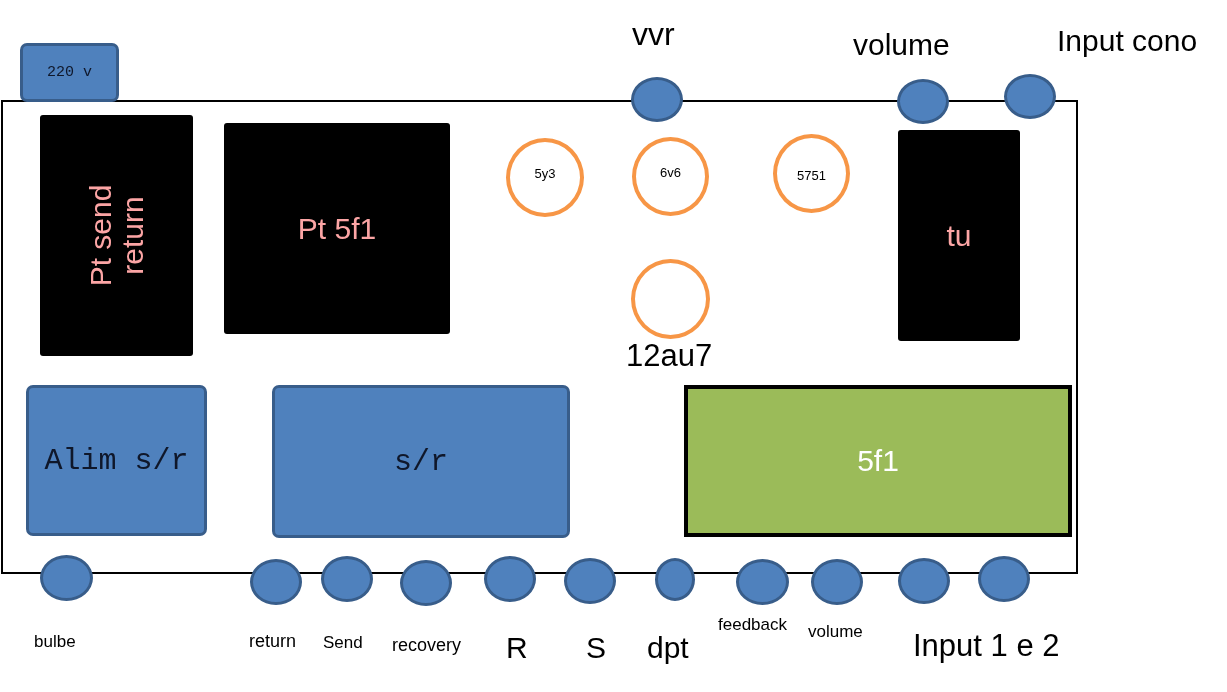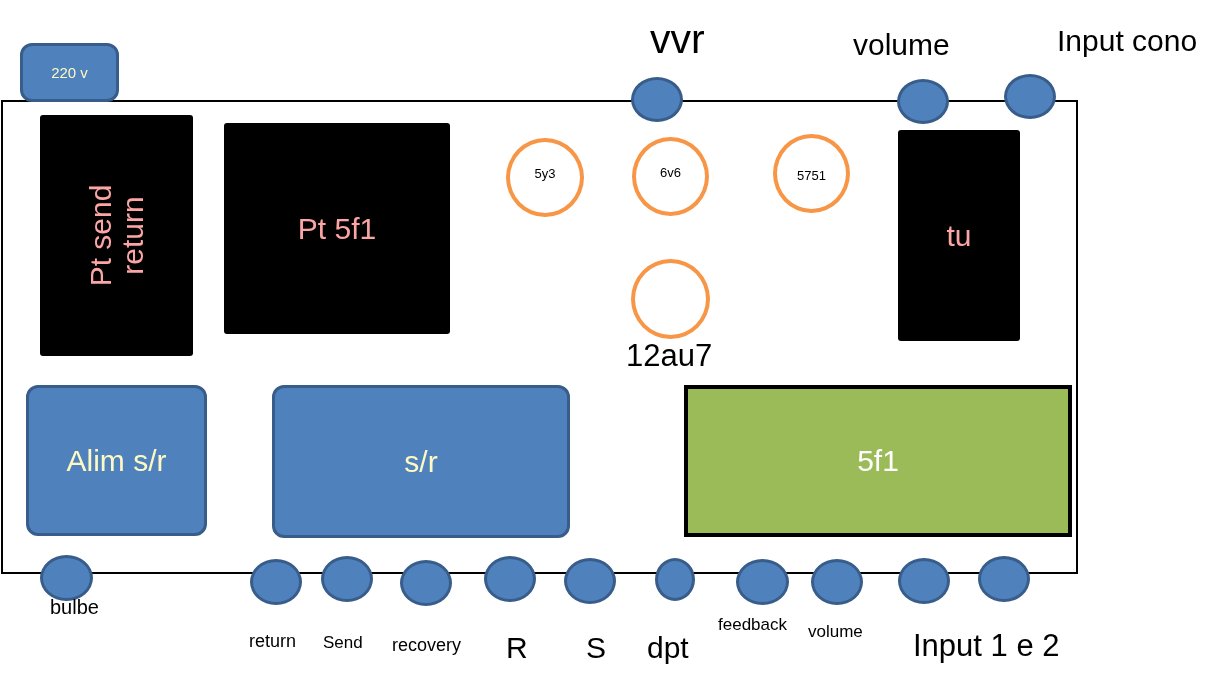--- a/index.html
+++ b/index.html
@@ -2,42 +2,42 @@
 <html><head>
 <meta charset="utf-8">
 <style>
   html, body { margin:0; padding:0; background:#ffffff; }
   body { width:1227px; height:692px; position:relative; overflow:hidden;
          font-family:"Liberation Sans", sans-serif; }
   .abs { position:absolute; }
   .chassis { position:absolute; left:1px; top:100px; width:1077px; height:474px;
              border:2px solid #000; box-sizing:border-box; }
   .blue-box { background:#4f81bd; border:3px solid #385d8a; box-sizing:border-box;
-              border-radius:12px; color:#fef9c3; display:flex; align-items:center;
-              justify-content:center; }
+              border-radius:7px; color:#0f172a; display:flex; align-items:center;
+              justify-content:center;font-family:Liberation Mono, monospace; }
   .black-box { background:#000; color:#fca5a5; display:flex; align-items:center;
                justify-content:center; border-radius:3px; }
   .green-box { background:#9bbb59; border:4px solid #000; box-sizing:border-box;
                color:#fff; display:flex; align-items:center; justify-content:center;margin-left:30px; }
   .tube { border:4px solid #f79646; border-radius:50%; box-sizing:border-box; background:#fff;
           display:flex; align-items:center; justify-content:center; color:#000; font-size:13px; }
   .knob { background:#4f81bd; border:3px solid #385d8a; border-radius:50%; box-sizing:border-box; }
   .lbl { color:#000; white-space:nowrap; }
   .vert { transform:rotate(-90deg); text-align:center; line-height:1.05; font-size:30px; }
 </style>
 </head>
 <body>
 
 <div class="chassis"></div>
 
 <div class="abs blue-box" style="left:20px;top:43px;width:99px;height:59px;font-size:15px;">
   <span>220 v</span>
 </div>
 
-<span class="abs lbl" style="left:650px;top:16px;font-size:41px;">vvr</span>
+<span class="abs lbl" style="left:632px;top:16px;font-size:32px;">vvr</span>
 <span class="abs lbl" style="left:853px;top:28px;font-size:30px;">volume</span>
 <span class="abs lbl" style="left:1057px;top:24px;font-size:30px;">Input cono</span>
 
 <div class="abs knob" style="left:631px;top:77px;width:52px;height:45px;"></div>
 <div class="abs knob" style="left:897px;top:79px;width:52px;height:45px;"></div>
 <div class="abs knob" style="left:1004px;top:74px;width:52px;height:45px;"></div>
 
 <div class="abs black-box" style="left:40px;top:115px;width:153px;height:241px;">
   <div class="vert">
     <div>Pt send</div>
@@ -80,21 +80,21 @@
 <div class="abs knob" style="left:321px;top:556px;width:52px;height:46px;"></div>
 <div class="abs knob" style="left:400px;top:560px;width:52px;height:46px;"></div>
 <div class="abs knob" style="left:484px;top:556px;width:52px;height:46px;"></div>
 <div class="abs knob" style="left:564px;top:558px;width:52px;height:46px;"></div>
 <div class="abs knob" style="left:655px;top:558px;width:40px;height:43px;"></div>
 <div class="abs knob" style="left:736px;top:559px;width:53px;height:46px;"></div>
 <div class="abs knob" style="left:811px;top:559px;width:52px;height:46px;"></div>
 <div class="abs knob" style="left:898px;top:558px;width:52px;height:46px;"></div>
 <div class="abs knob" style="left:978px;top:556px;width:52px;height:46px;"></div>
 
-<span class="abs lbl" style="left:34px;top:596px;font-size:20px;margin-left:16px;">bulbe</span>
+<span class="abs lbl" style="left:34px;top:632px;font-size:17px;">bulbe</span>
 <span class="abs lbl" style="left:249px;top:631px;font-size:18px;">return</span>
 <span class="abs lbl" style="left:323px;top:633px;font-size:17px;">Send</span>
 <span class="abs lbl" style="left:392px;top:635px;font-size:18px;">recovery</span>
 <span class="abs lbl" style="left:506px;top:631px;font-size:30px;">R</span>
 <span class="abs lbl" style="left:586px;top:631px;font-size:30px;">S</span>
 <span class="abs lbl" style="left:647px;top:631px;font-size:30px;">dpt</span>
 <span class="abs lbl" style="left:718px;top:615px;font-size:17px;">feedback</span>
 <span class="abs lbl" style="left:808px;top:622px;font-size:17px;">volume</span>
 <span class="abs lbl" style="left:913px;top:628px;font-size:31px;">Input 1 e 2</span>
 

